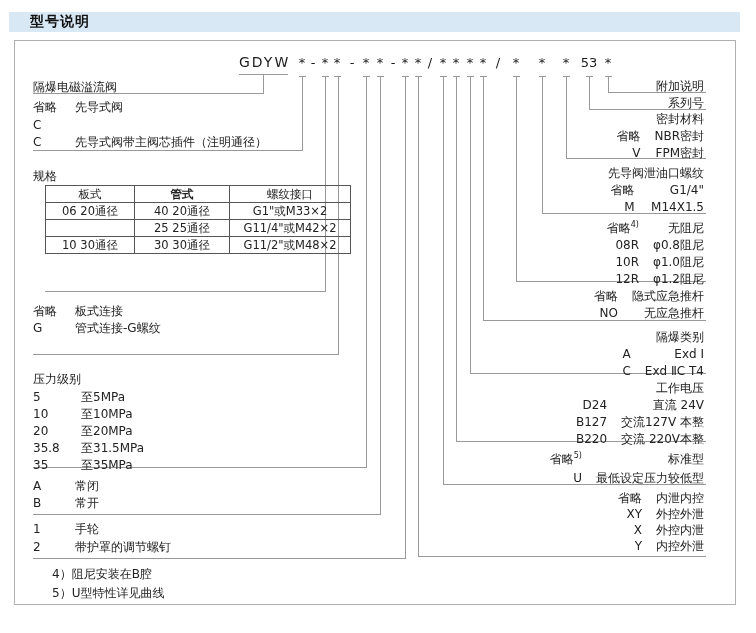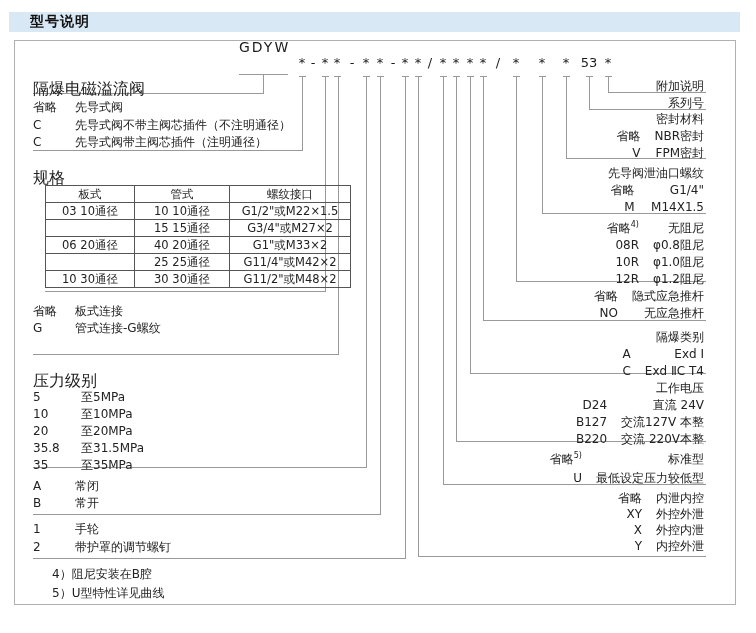--- a/index.html
+++ b/index.html
@@ -3,37 +3,37 @@
 <meta charset="utf-8">
 <style>
   html,body{margin:0;padding:0;background:#ffffff;}
   .page{position:relative;width:756px;height:633px;background:#fff;overflow:hidden;
         font-family:"DejaVu Sans","Liberation Sans",sans-serif;color:#222;}
   .header-bar{position:absolute;left:9px;top:12px;width:731px;height:20px;background:#d9e8f5;}
   .page-title{position:absolute;left:30px;top:13px;font-size:14px;font-weight:bold;color:#111;letter-spacing:1px;}
   .frame{position:absolute;left:14px;top:40px;width:720px;height:563px;border:1px solid #b0b0b0;background:#fff;}
   svg.lines{position:absolute;left:0;top:0;pointer-events:none;}
   .code-part{position:absolute;top:55px;transform:translateX(-50%);font-size:13px;color:#1c1c1c;white-space:nowrap;}
-  .code-prefix{position:absolute;left:239px;top:39px;font-size:14px;letter-spacing:2px;color:#1c1c1c;}
+  .code-prefix{position:absolute;left:239px;top:54px;font-size:14px;letter-spacing:2px;color:#1c1c1c;}
   
   .lg{position:absolute;left:33px;font-size:12px;line-height:17px;white-space:nowrap;color:#222;}
   .lg .row{display:grid;column-gap:12px;}
   .lg .row .k{text-align:left;}
   .g-pilot .row{grid-template-columns:30px auto;}
   .g-conn .row{grid-template-columns:30px auto;}
   .g-press .row{grid-template-columns:36px auto;}
   .g-ab .row{grid-template-columns:30px auto;}
   .g-adj .row{grid-template-columns:30px auto;}
   .g-pilot .row{line-height:17.5px;}
   .g-adj .row{line-height:17.5px;}
-  .sec-label{position:absolute;left:33px;font-size:16px;color:#222;}
+  .sec-label{position:absolute;left:33px;font-size:12px;color:#222;}
   .spec-table{position:absolute;left:45px;top:185px;border-collapse:collapse;font-size:11.5px;color:#222;}
   .spec-table td,.spec-table th{border:1px solid #555;font-weight:normal;text-align:center;padding:0 4px;height:16px;line-height:16px;white-space:nowrap;}
   .spec-table .c1{width:80px;}
-  .spec-table .c2{width:86px;}
+  .spec-table .c2{width:86px;font-weight:bold;}
   .spec-table .c3{width:112px;margin-top:32px;}
   .footnote{position:absolute;left:52px;font-size:12px;color:#222;white-space:nowrap;}
   
   .rg{position:absolute;right:52px;font-size:12px;line-height:17px;white-space:nowrap;color:#222;
       display:grid;grid-template-columns:max-content max-content;column-gap:14px;justify-items:end;}
   .rg .hd{grid-column:1 / -1;justify-self:end;}
   .rg sup{font-size:8px;line-height:0;}
   .g-type{line-height:19px;}
   .g-ctrl{line-height:16px;}
 </style>
@@ -100,47 +100,36 @@
 
   <div class="sec-label" style="top:79px">隔爆电磁溢流阀</div>
 
   <div class="lg g-pilot" style="top:99px">
     <div class="row">
         <span class="k">省略</span>
         <span>先导式阀</span>
       </div>
     <div class="row">
         <span class="k">C</span>
-        <span>先导式阀不带主阀芯插件（不注明通径）</span>
       </div>
     <div class="row">
         <span class="k">C</span>
         <span>先导式阀带主阀芯插件（注明通径）</span>
       </div>
   </div>
 
   <div class="sec-label" style="top:168px">规格</div>
 
   <table class="spec-table">
     <tbody>
         <tr>
       <th class="c1">板式</th>
       <th class="c2">管式</th>
       <th class="c3">螺纹接口</th>
     </tr>
-    <tr>
-          <td>03 10通径</td>
-          <td>10 10通径</td>
-          <td>G1/2"或M22×1.5</td>
-        </tr>
-    <tr>
-          <td></td>
-          <td>15 15通径</td>
-          <td>G3/4"或M27×2</td>
-        </tr>
     <tr>
           <td>06 20通径</td>
           <td>40 20通径</td>
           <td>G1"或M33×2</td>
         </tr>
     <tr>
           <td></td>
           <td>25 25通径</td>
           <td>G11/4"或M42×2</td>
         </tr>

